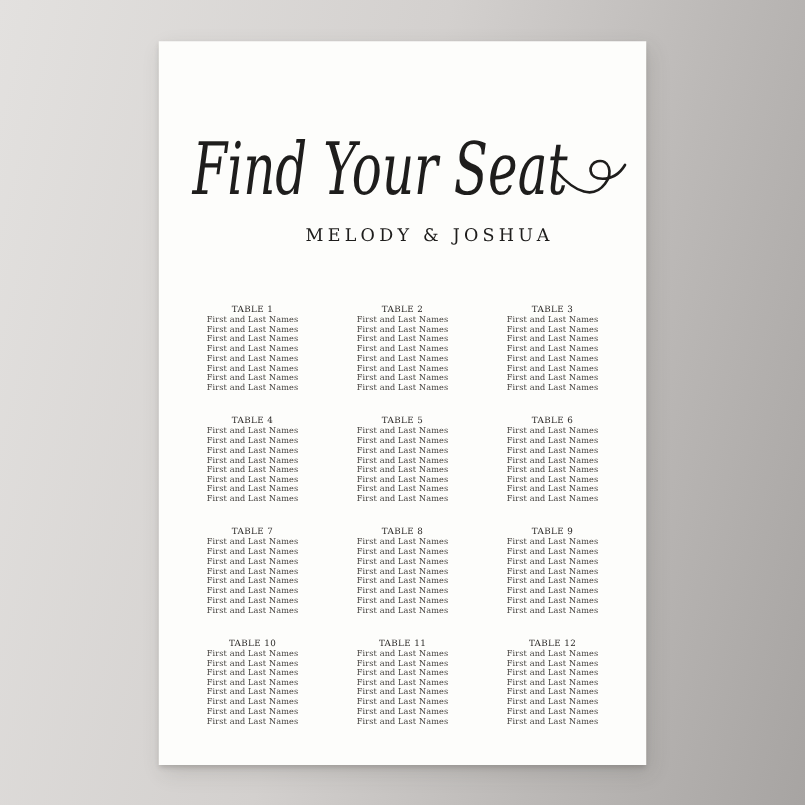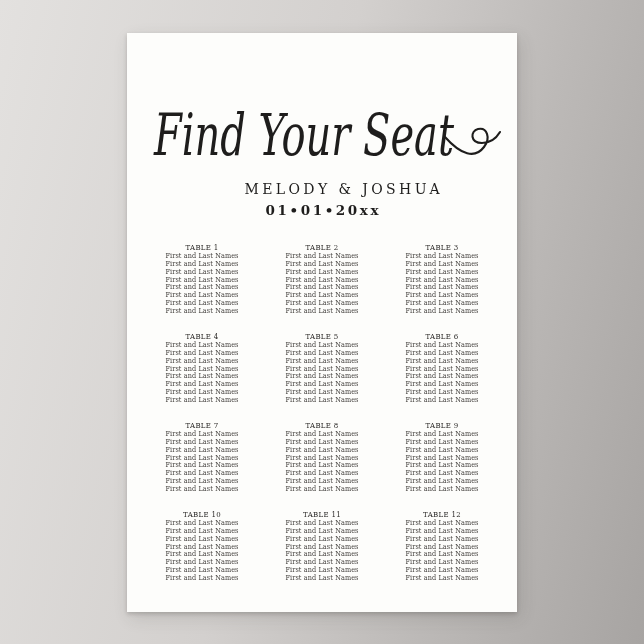--- a/index.html
+++ b/index.html
@@ -59,21 +59,20 @@
 <div class="poster">
 
 
   <svg class="title-svg" viewBox="0 0 390 125">
     <text x="177" y="74" text-anchor="middle" font-size="58" textLength="300" lengthAdjust="spacingAndGlyphs">Find Your Seat</text>
     <path d="M318 56 C 334 74, 348 78, 357 66 C 364 57, 360 46, 351 48 C 343 50, 343 62, 355 62 C 364 62, 370 56, 373 51"></path>
   </svg>
 
   <div class="couple">MELODY &amp; JOSHUA</div>
 
-  <div class="event-date">01•01•20xx</div>
 
   <div class="tables-scale">
     <div class="tables-grid">
         <div class="table-block">
           <div class="table-label">TABLE 1</div>
           <div class="guest-name">First and Last Names</div>
           <div class="guest-name">First and Last Names</div>
           <div class="guest-name">First and Last Names</div>
           <div class="guest-name">First and Last Names</div>
           <div class="guest-name">First and Last Names</div>

